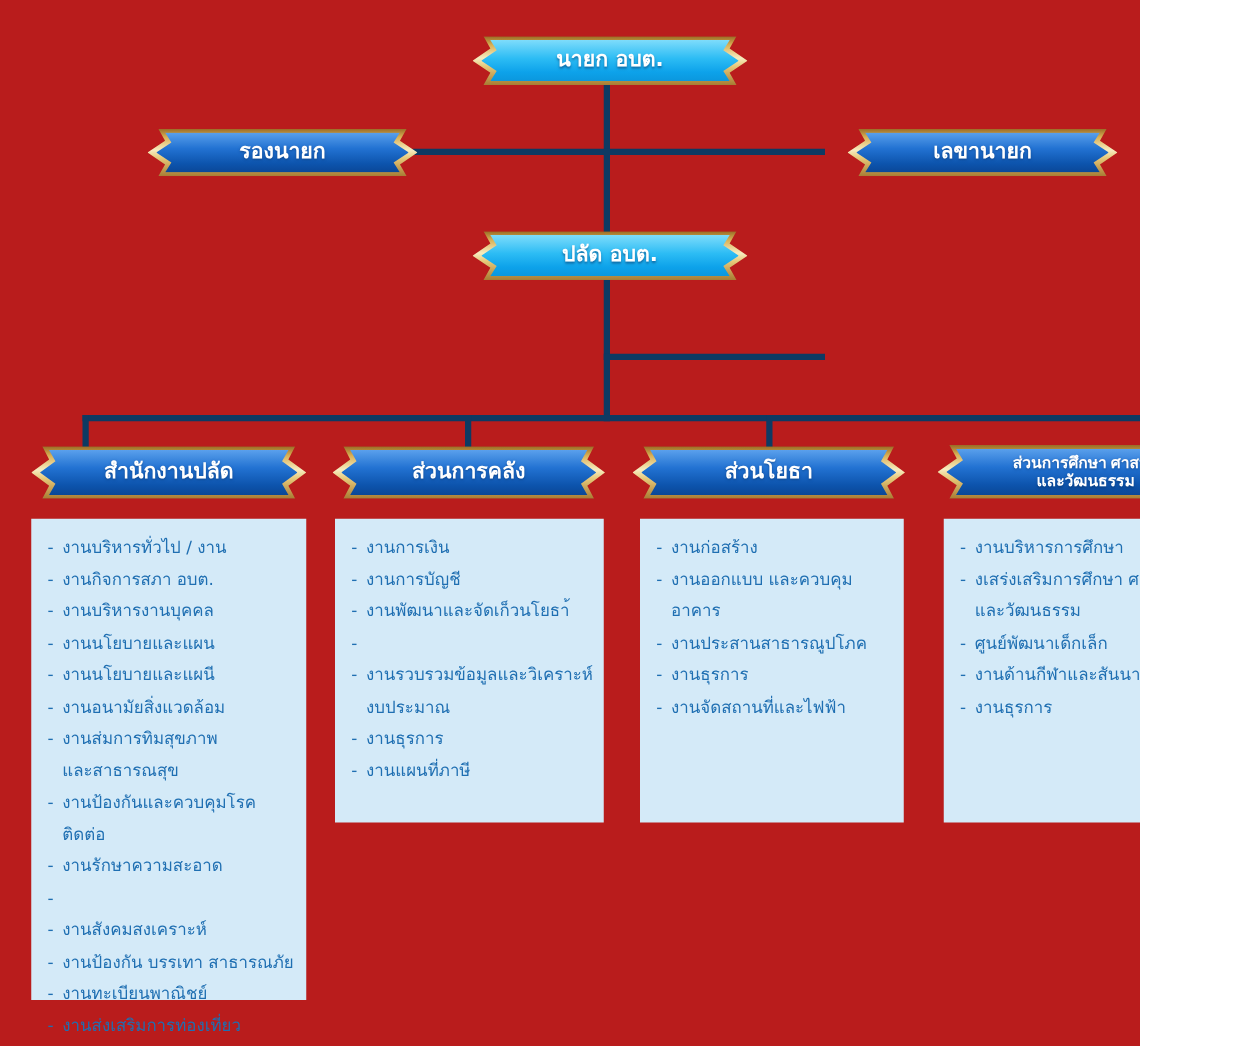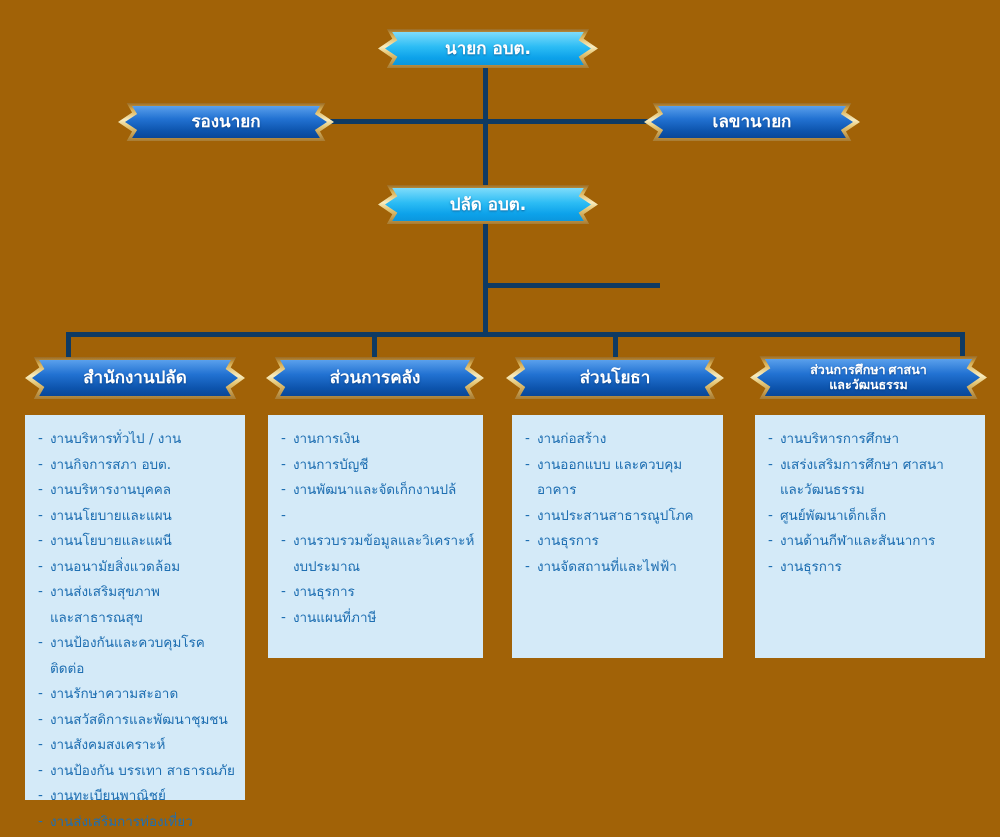--- a/index.html
+++ b/index.html
@@ -1,18 +1,18 @@
 <!DOCTYPE html>
 <html><head>
 <meta charset="utf-8">
 <style>
   * { margin:0; padding:0; box-sizing:border-box; }
   html,body { background:#ffffff; font-family:"DejaVu Sans", sans-serif; }
   #canvas {
-    position:relative; width:1000px; height:837px; background:#a16207;
+    position:relative; width:912px; height:837px; background:#b91c1c;
     overflow:hidden;
     padding-left:21px;
   }
 
   
   .line { position:absolute; background:#0e3a63; }
 
   
   .ribbon { position:absolute; }
   .ribbon .gold {
@@ -68,21 +68,21 @@
     <div class="blue"></div>
     <div class="label">นายก  อบต.</div>
   </div>
 
   <div class="ribbon dark" style="left:118px; top:103px; width:216px; height:38px;">
     <div class="gold"></div>
     <div class="blue"></div>
     <div class="label">รองนายก</div>
   </div>
 
-  <div class="ribbon dark" style="left:644px; top:103px; width:216px; height:38px;">
+  <div class="ribbon dark" style="left:678px; top:103px; width:216px; height:38px;">
     <div class="gold"></div>
     <div class="blue"></div>
     <div class="label">เลขานายก</div>
   </div>
 
   <div class="ribbon light" style="left:378px; top:185px; width:220px; height:39px;">
     <div class="gold"></div>
     <div class="blue"></div>
     <div class="label">ปลัด  อบต.</div>
   </div>
@@ -140,37 +140,36 @@
         <span class="txt">งานนโยบายและแผนี</span>
       </div>
 
       <div class="item">
         <span class="dash">-</span>
         <span class="txt">งานอนามัยสิ่งแวดล้อม</span>
       </div>
 
       <div class="item">
         <span class="dash">-</span>
-        <span class="txt">งานส่งเสริมสุขภาพ
+        <span class="txt">งานส่มการทิมสุขภาพ
 และสาธารณสุข</span>
       </div>
 
       <div class="item">
         <span class="dash">-</span>
         <span class="txt">งานป้องกันและควบคุมโรคติดต่อ</span>
       </div>
 
       <div class="item">
         <span class="dash">-</span>
         <span class="txt">งานรักษาความสะอาด</span>
       </div>
 
       <div class="item">
         <span class="dash">-</span>
-        <span class="txt">งานสวัสดิการและพัฒนาชุมชน</span>
       </div>
 
       <div class="item">
         <span class="dash">-</span>
         <span class="txt">งานสังคมสงเคราะห์</span>
       </div>
 
       <div class="item">
         <span class="dash">-</span>
         <span class="txt">งานป้องกัน  บรรเทา  สาธารณภัย</span>
@@ -194,21 +193,21 @@
         <span class="txt">งานการเงิน</span>
       </div>
 
       <div class="item">
         <span class="dash">-</span>
         <span class="txt">งานการบัญชี</span>
       </div>
 
       <div class="item">
         <span class="dash">-</span>
-        <span class="txt">งานพัฒนาและจัดเก็กงานปล้</span>
+        <span class="txt">งานพัฒนาและจัดเก็วนโยธา้</span>
       </div>
 
       <div class="item">
         <span class="dash">-</span>
       </div>
 
       <div class="item">
         <span class="dash">-</span>
         <span class="txt">งานรวบรวมข้อมูลและวิเคราะห์
 งบประมาณ</span>

